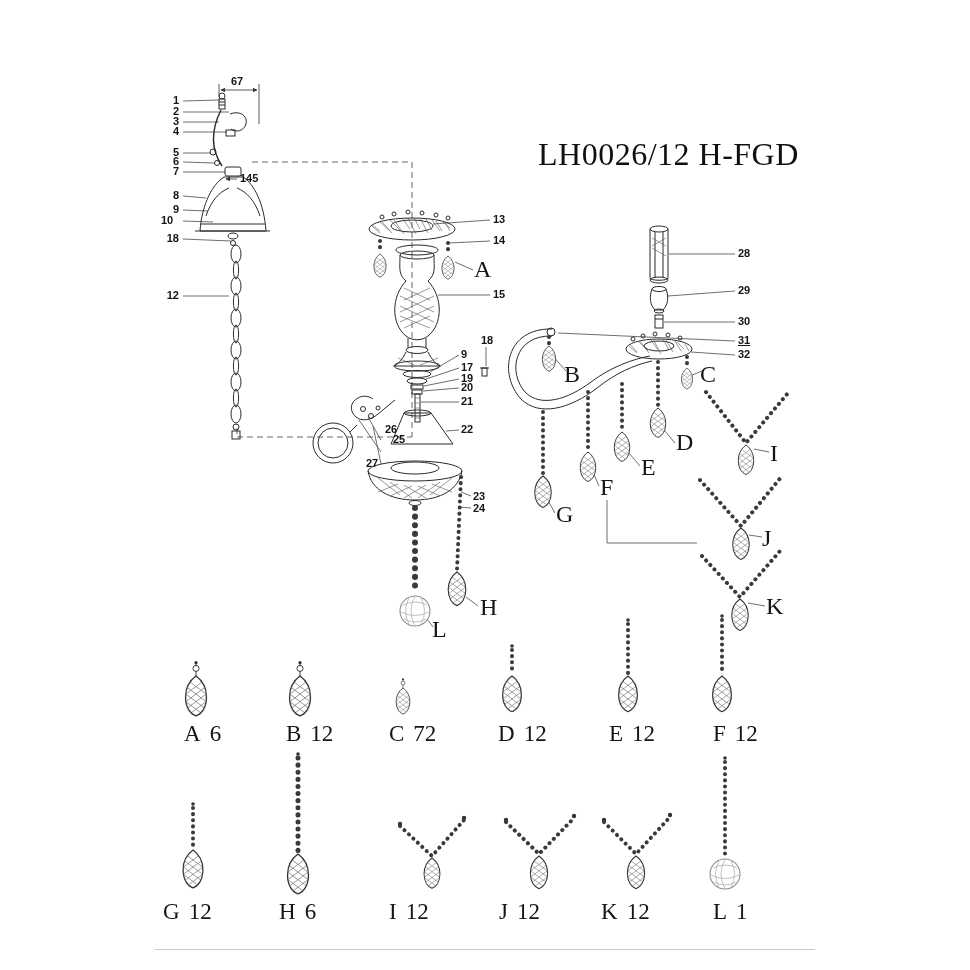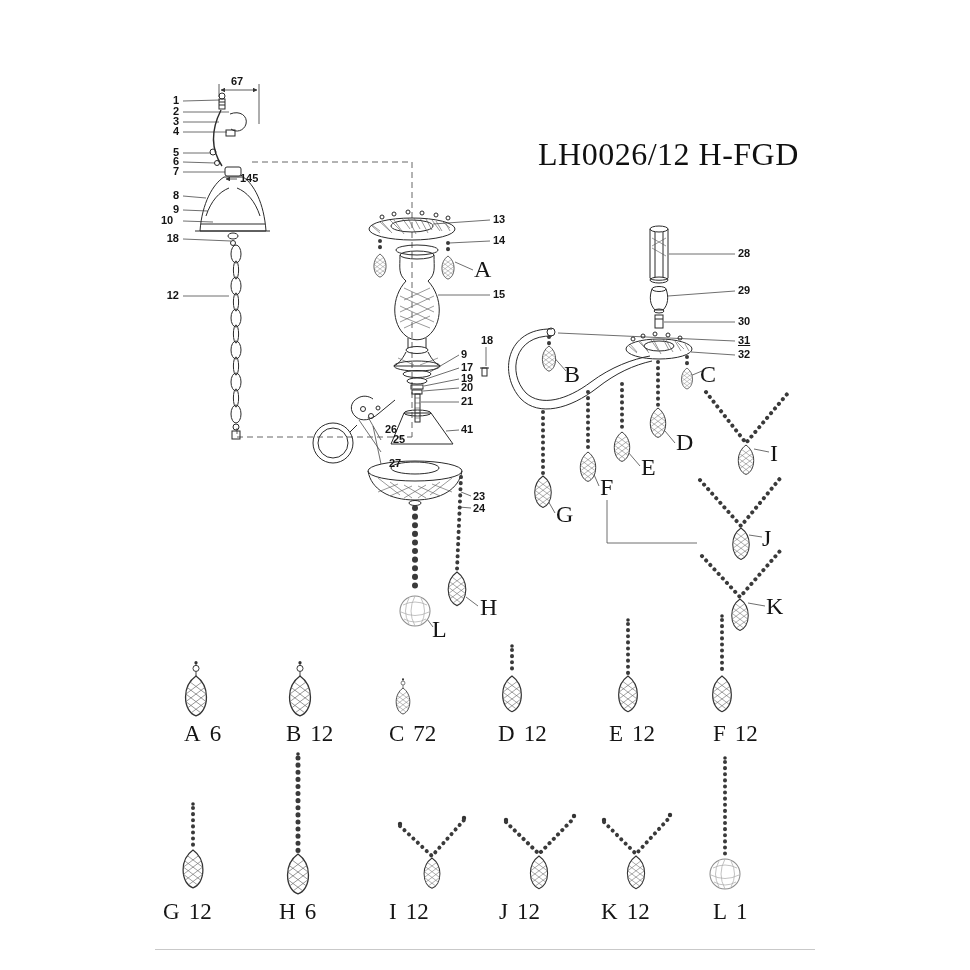--- a/index.html
+++ b/index.html
@@ -327,26 +327,26 @@
 
   <span class="pn" style="left:493px; top:214px;">13</span>
   <span class="pn" style="left:493px; top:235px;">14</span>
   <span class="pn" style="left:493px; top:289px;">15</span>
   <span class="pn" style="left:461px; top:349px;">9</span>
   <span class="pn" style="left:461px; top:362px;">17</span>
   <span class="pn" style="left:481px; top:335px;">18</span>
   <span class="pn" style="left:461px; top:373px;">19</span>
   <span class="pn" style="left:461px; top:382px;">20</span>
   <span class="pn" style="left:461px; top:396px;">21</span>
-  <span class="pn" style="left:461px; top:424px;">41</span>
+  <span class="pn" style="left:461px; top:424px;">22</span>
   <span class="pn" style="left:473px; top:491px;">23</span>
   <span class="pn" style="left:473px; top:503px;">24</span>
   <span class="pn" style="left:385px; top:434px;margin-left:8px;">25</span>
   <span class="pn" style="left:385px; top:424px;text-align:right;">26</span>
-  <span class="pn" style="left:389px; top:458px;">27</span>
+  <span class="pn" style="left:366px; top:458px;">27</span>
 
   <span class="pn" style="left:738px; top:248px;">28</span>
   <span class="pn" style="left:738px; top:285px;">29</span>
   <span class="pn" style="left:738px; top:316px;">30</span>
   <span class="pn" style="left:738px; top:335px;text-decoration:underline;">31</span>
   <span class="pn" style="left:738px; top:349px;">32</span>
 
   <span class="ltr" style="left:474px; top:257px;">A</span>
   <span class="ltr" style="left:564px; top:362px;">B</span>
   <span class="ltr" style="left:700px; top:362px;">C</span>

